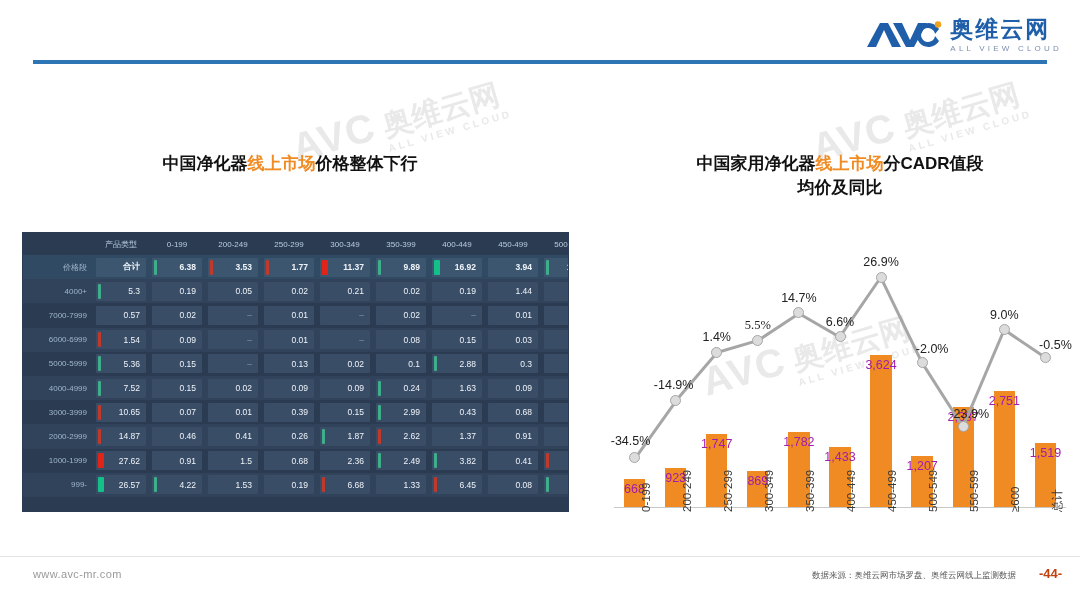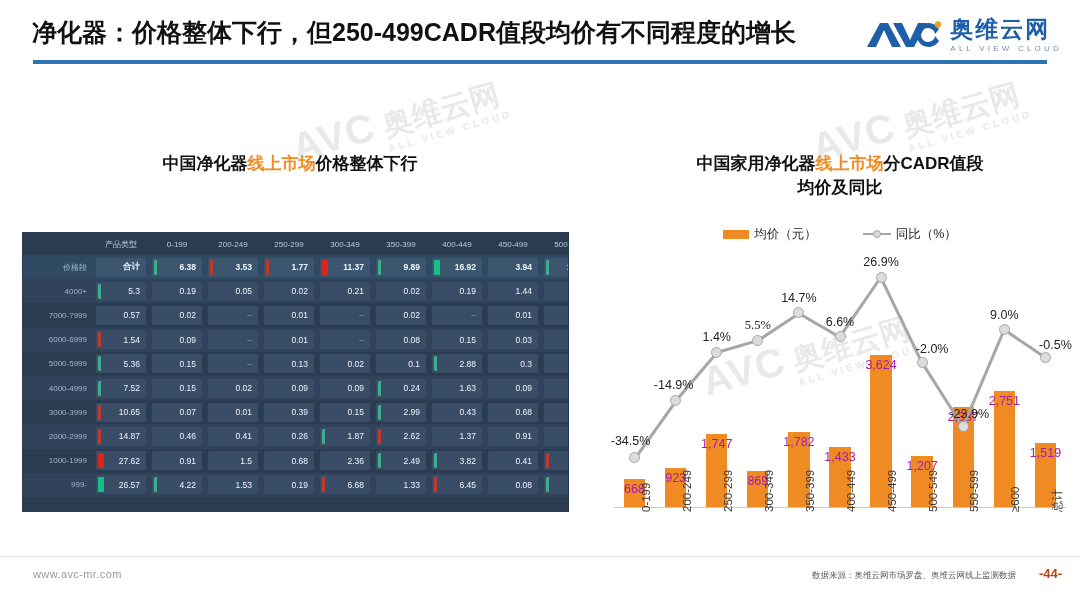--- a/index.html
+++ b/index.html
@@ -87,21 +87,20 @@
   <span class="avc">AVC</span><span class="cn">&nbsp;奥维云网</span><span class="en">ALL VIEW CLOUD</span>
 </div>
 <div class="wm" style="left:150px;top:430px;">
   <span class="avc">AVC</span><span class="cn">&nbsp;奥维云网</span><span class="en">ALL VIEW CLOUD</span>
 </div>
 <div class="wm" style="left:700px;top:330px;">
   <span class="avc">AVC</span><span class="cn">&nbsp;奥维云网</span><span class="en">ALL VIEW CLOUD</span>
 </div>
 
 <div id="header">
-  <div id="slide-title">净化器：价格整体下行，但250-499CADR值段均价有不同程度的增长</div>
   <div id="title-rule"></div>
   <div id="logo">
     <svg class="mark" width="78" height="30" viewBox="0 0 78 30">
       <path d="M2 27 L15 3 L23 3 L36 27 L27 27 L19 10 L11 27 Z" fill="#1f5fa9"></path>
       <path d="M28 3 L37 3 L45 20 L53 3 L62 3 L49 27 L41 27 Z" fill="#1f5fa9"></path>
       <path d="M74 9 A12 12 0 1 0 74 21 L70 16 A7 7 0 1 1 70 14 Z" fill="#1f5fa9"></path>
       <circle cx="73" cy="4.5" r="3.2" fill="#f0a21e"></circle>
     </svg>
     <div>
       <div class="logo-cn">奥维云网</div>
@@ -433,30 +432,20 @@
           </td>
           <td>
             <div class="cell"><span class="ind" style="background: rgb(63, 174, 138); width: 3px;"></span>5.94</div>
           </td>
         </tr>
       </tbody>
   </table>
 </div>
 
 <div id="chart">
-  <div id="legend">
-    <span class="lg">
-      <span class="swatch-bar"></span>
-      <span>均价（元）</span>
-    </span>
-    <span class="lg">
-      <span class="swatch-line"></span>
-      <span>同比（%）</span>
-    </span>
-  </div>
   <div id="plot">
     <div id="axis-line"></div>
   <div class="bar" style="left: 9.86182px; width: 21.3673px; height: 28.056px;"></div>
       <div class="barlabel" style="width: 55.0909px; left: -7px; top: 225.944px;">668</div>
       <div class="bar" style="left: 50.9527px; width: 21.3673px; height: 38.766px;"></div>
       <div class="barlabel" style="width: 55.0909px; left: 34.0909px; top: 215.234px;">923</div>
       <div class="bar" style="left: 92.0436px; width: 21.3673px; height: 73.374px;"></div>
       <div class="barlabel" style="width: 55.0909px; left: 75.1818px; top: 180.626px;">1,747</div>
       <div class="bar" style="left: 133.135px; width: 21.3673px; height: 36.498px;"></div>
       <div class="barlabel" style="width: 55.0909px; left: 116.273px; top: 217.502px;">869</div>

